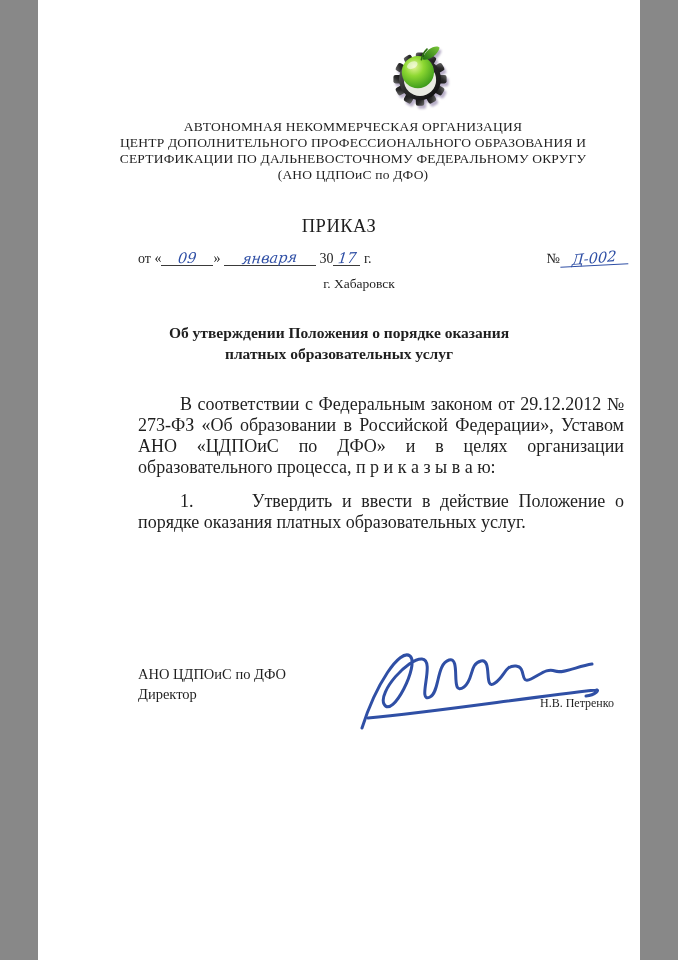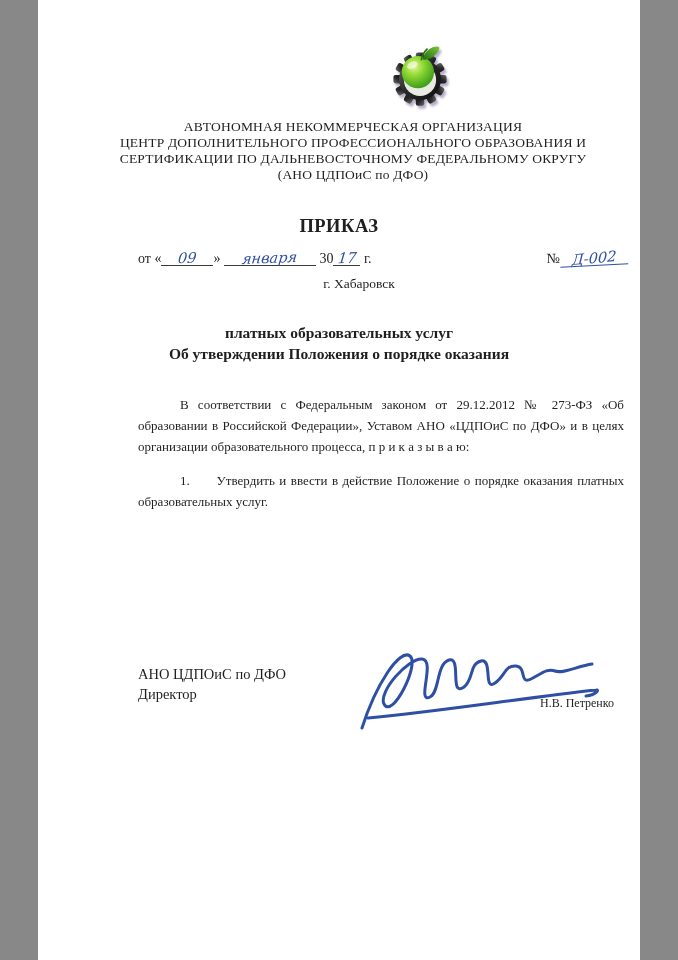--- a/index.html
+++ b/index.html
@@ -9,21 +9,21 @@
     color:#1f1f1f;font-family:"Liberation Serif",serif;overflow:hidden;
   }
   
   .logo{position:absolute;top:40px;left:344px;width:76px;height:70px;}
   .logo svg{filter:drop-shadow(2px 3px 1px rgba(125,110,155,.55));}
   
   .org{position:absolute;top:119px;left:0;width:100%;text-align:center;
        font-size:13.5px;line-height:16px;letter-spacing:.2px;transform:translateX(14px);}
   
   .doc-title{position:absolute;top:216px;left:0;width:100%;text-align:center;
-       font-weight:bold;font-size:18.5px;letter-spacing:.5px;}
+       font-weight:normal;font-size:18.5px;letter-spacing:.5px;}
   
   .date-row{position:absolute;top:251px;left:100px;right:12px;display:flex;
        justify-content:space-between;align-items:flex-end;font-size:14px;}
   .date-left{white-space:nowrap;}
   .hw{font-family:"DejaVu Serif",serif;font-style:italic;color:#2f4fa5;
       display:inline-block;transform:skewX(-8deg) rotate(-2deg);font-size:14.5px;}
   .blank{display:inline-block;border-bottom:1.2px solid #3a3a3a;text-align:center;
       line-height:13px;}
   .blank-day{width:52px;}
   .blank-month{width:92px;}
@@ -31,21 +31,21 @@
   .num-group{white-space:nowrap;}
   .blank-number{width:68px;transform:rotate(-3deg);border-bottom:1.2px solid #2f4fa5;}
   
   .city{position:absolute;top:276px;left:0;width:100%;text-align:center;
       font-size:13.5px;transform:translateX(20px);}
   
   .subject{position:absolute;top:322px;left:0;width:100%;text-align:center;
       font-weight:bold;font-size:15.5px;line-height:21px;}
   
   .body-text{position:absolute;top:394px;left:100px;width:486px;
-      font-size:13px;line-height:21px;text-align:justify;}
+      font-size:18px;line-height:21px;text-align:justify;}
   .body-text p{margin:0 0 13px 0;text-indent:42px;}
   
   .sig-row{position:absolute;top:664px;left:100px;right:26px;height:95px;}
   .sig-position{font-size:14.5px;line-height:20px;}
   .sig-name{position:absolute;right:0;top:32px;font-size:12px;}
   .sig-script{position:absolute;left:216px;top:-24px;width:250px;height:96px;}
 </style>
 </head>
 <body>
 
@@ -112,22 +112,22 @@
       <span>г.</span>
     </div>
     <div class="num-group">
       <span>№</span><span class="blank blank-number"><span class="hw">Д-002</span></span>
     </div>
   </div>
 
   <div class="city">г. Хабаровск</div>
 
   <div class="subject">
+    <div>Об утверждении Положения о порядке оказания</div>
     <div>платных образовательных услуг</div>
-    <div>Об утверждении Положения о порядке оказания</div>
   </div>
 
   <div class="body-text">
     <p>В соответствии с Федеральным законом от 29.12.2012 № 273-ФЗ «Об образовании в Российской Федерации», Уставом АНО «ЦДПОиС по ДФО» и в целях организации образовательного процесса, п р и к а з ы в а ю:</p>
     <p>1.&nbsp;&nbsp;&nbsp;&nbsp;&nbsp;&nbsp;Утвердить и ввести в действие Положение о порядке оказания платных образовательных услуг.</p>
   </div>
 
   <div class="sig-row">
     <div class="sig-position">
       <div>АНО ЦДПОиС по ДФО</div>

